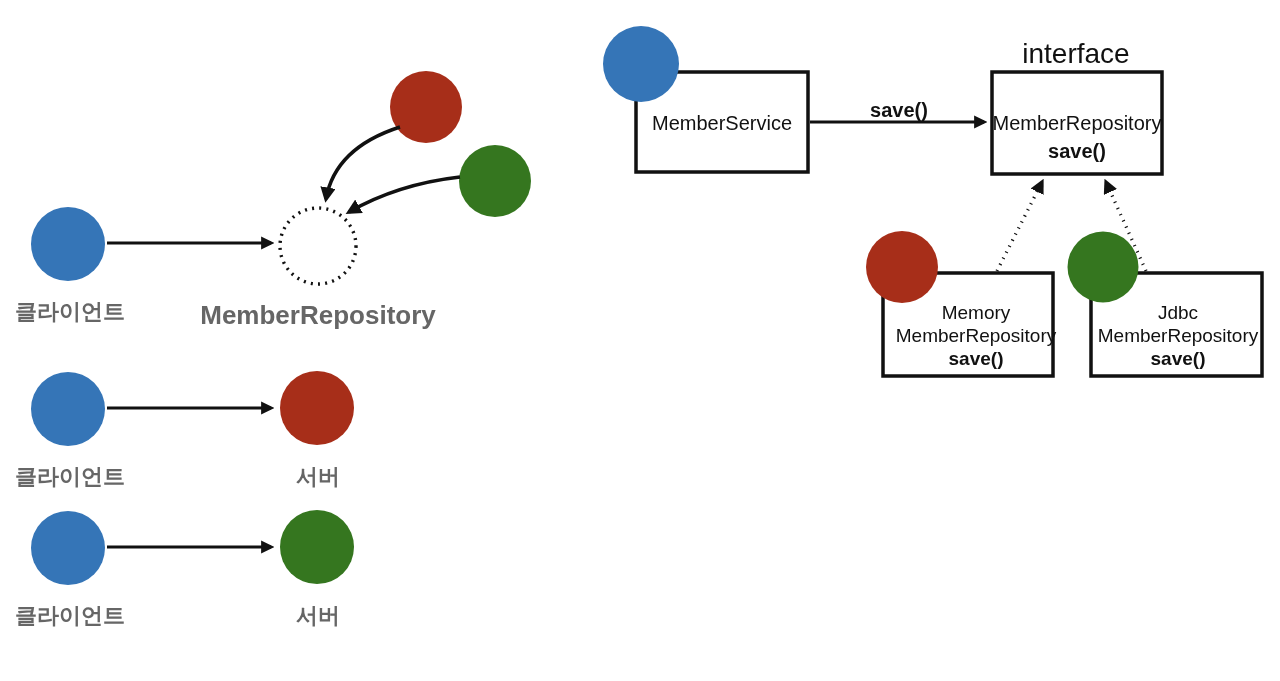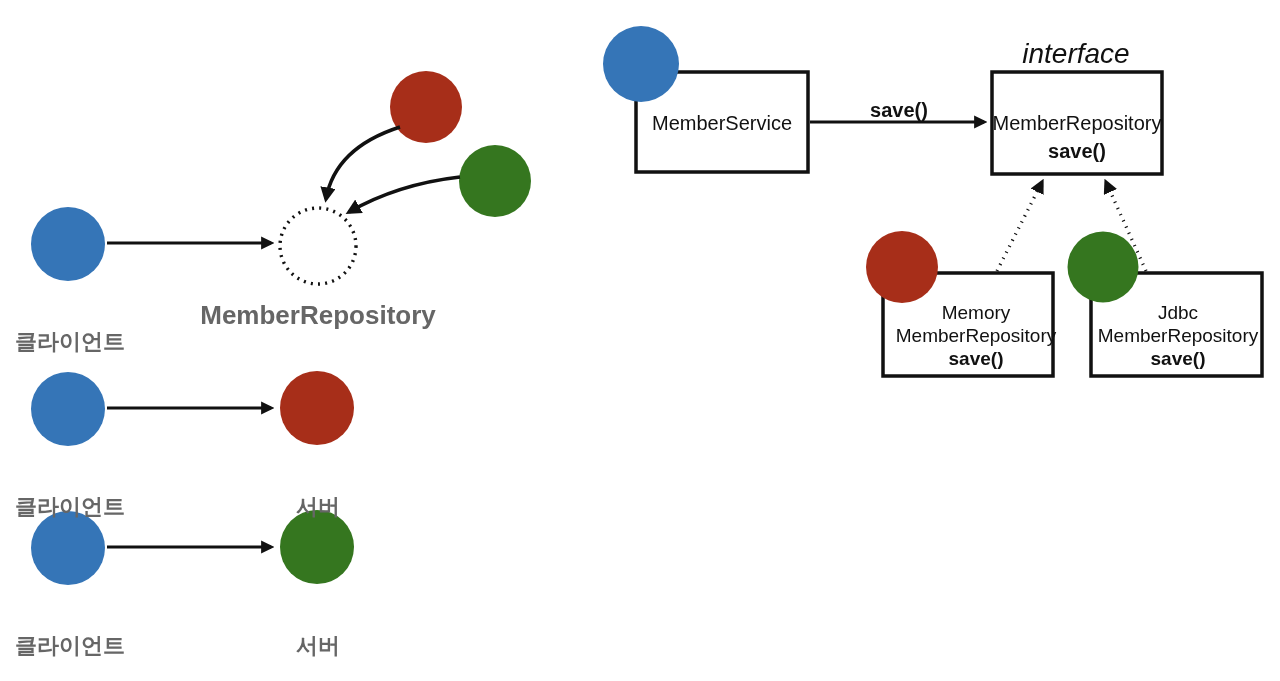--- a/index.html
+++ b/index.html
@@ -2,21 +2,21 @@
 <html><head>
 <meta charset="utf-8">
 <style>
   html,body{margin:0;padding:0;background:#ffffff;}
   #canvas{
     position:relative;width:1280px;height:681px;background:#ffffff;overflow:hidden;
     font-family:"Liberation Sans","DejaVu Sans",sans-serif;
   }
   #shapes{position:absolute;left:0;top:0;}
   .lbl{position:absolute;white-space:nowrap;transform:translateX(-50%);line-height:1.1;}
-  .kr{font-size:22px;font-weight:700;color:#666666;margin-top:30px;}
+  .kr{font-size:22px;font-weight:700;color:#666666;}
   .gray-title{font-size:26px;font-weight:700;color:#666666;}
   .iface-caption{font-size:28px;font-weight:400;color:#111111;}
   .box-text{position:absolute;text-align:center;color:#111111;}
   .cls-name{font-size:20px;font-weight:500;color:#111111;}
   .method{font-size:20px;font-weight:700;color:#111111;}
   .impl-block{position:absolute;text-align:center;color:#111111;font-size:19px;font-weight:500;line-height:23px;}
   .impl-block .method-line{font-weight:700;}
   .call-lbl{font-size:20px;font-weight:700;color:#111111;}
 </style>
 </head>
@@ -64,21 +64,21 @@
 
   <div class="lbl kr" style="left:70px;top:300px;">클라이언트</div>
   <div class="lbl gray-title" style="left:318px;top:301px;">MemberRepository</div>
 
   <div class="lbl kr" style="left:70px;top:465px;">클라이언트</div>
   <div class="lbl kr" style="left:318px;top:465px;">서버</div>
 
   <div class="lbl kr" style="left:70px;top:604px;">클라이언트</div>
   <div class="lbl kr" style="left:318px;top:604px;">서버</div>
 
-  <div class="lbl iface-caption" style="left:1076px;top:39px;font-style:italic;">interface</div>
+  <div class="lbl iface-caption" style="left:1076px;top:39px;">interface</div>
 
   <div class="box-text cls-name" style="left:636px;top:112px;width:172px;text-align:center;">MemberService</div>
 
   <div class="lbl call-lbl" style="left:899px;top:99px;">save()</div>
 
   <div class="box-text cls-name" style="left:992px;top:112px;width:170px;">MemberRepository</div>
   <div class="box-text method" style="left:992px;top:140px;width:170px;">save()</div>
 
   <div class="impl-block" style="left:883px;top:301px;width:186px;">
     <div>Memory</div>

